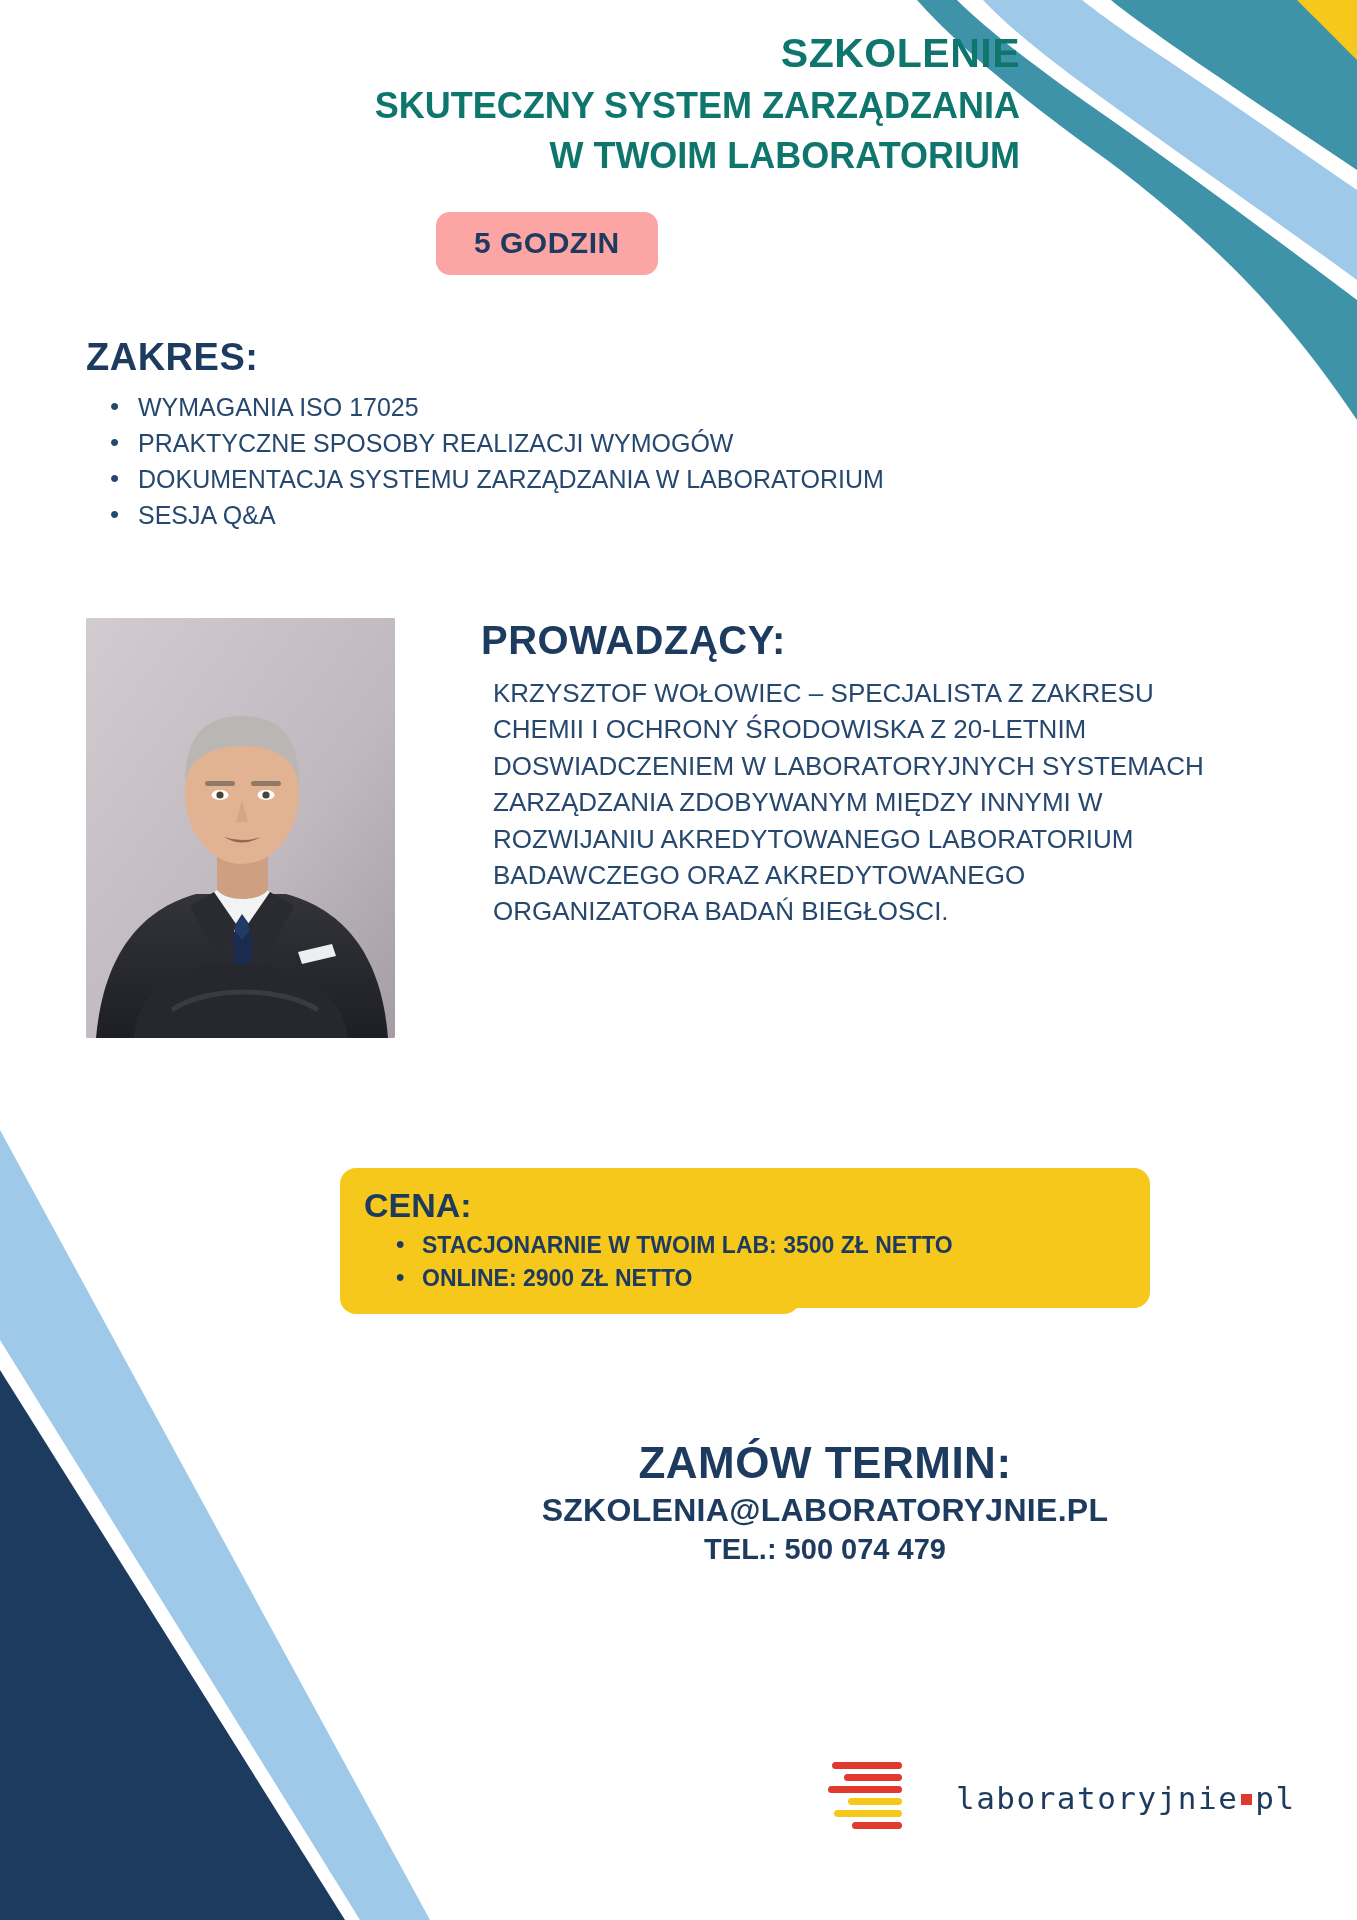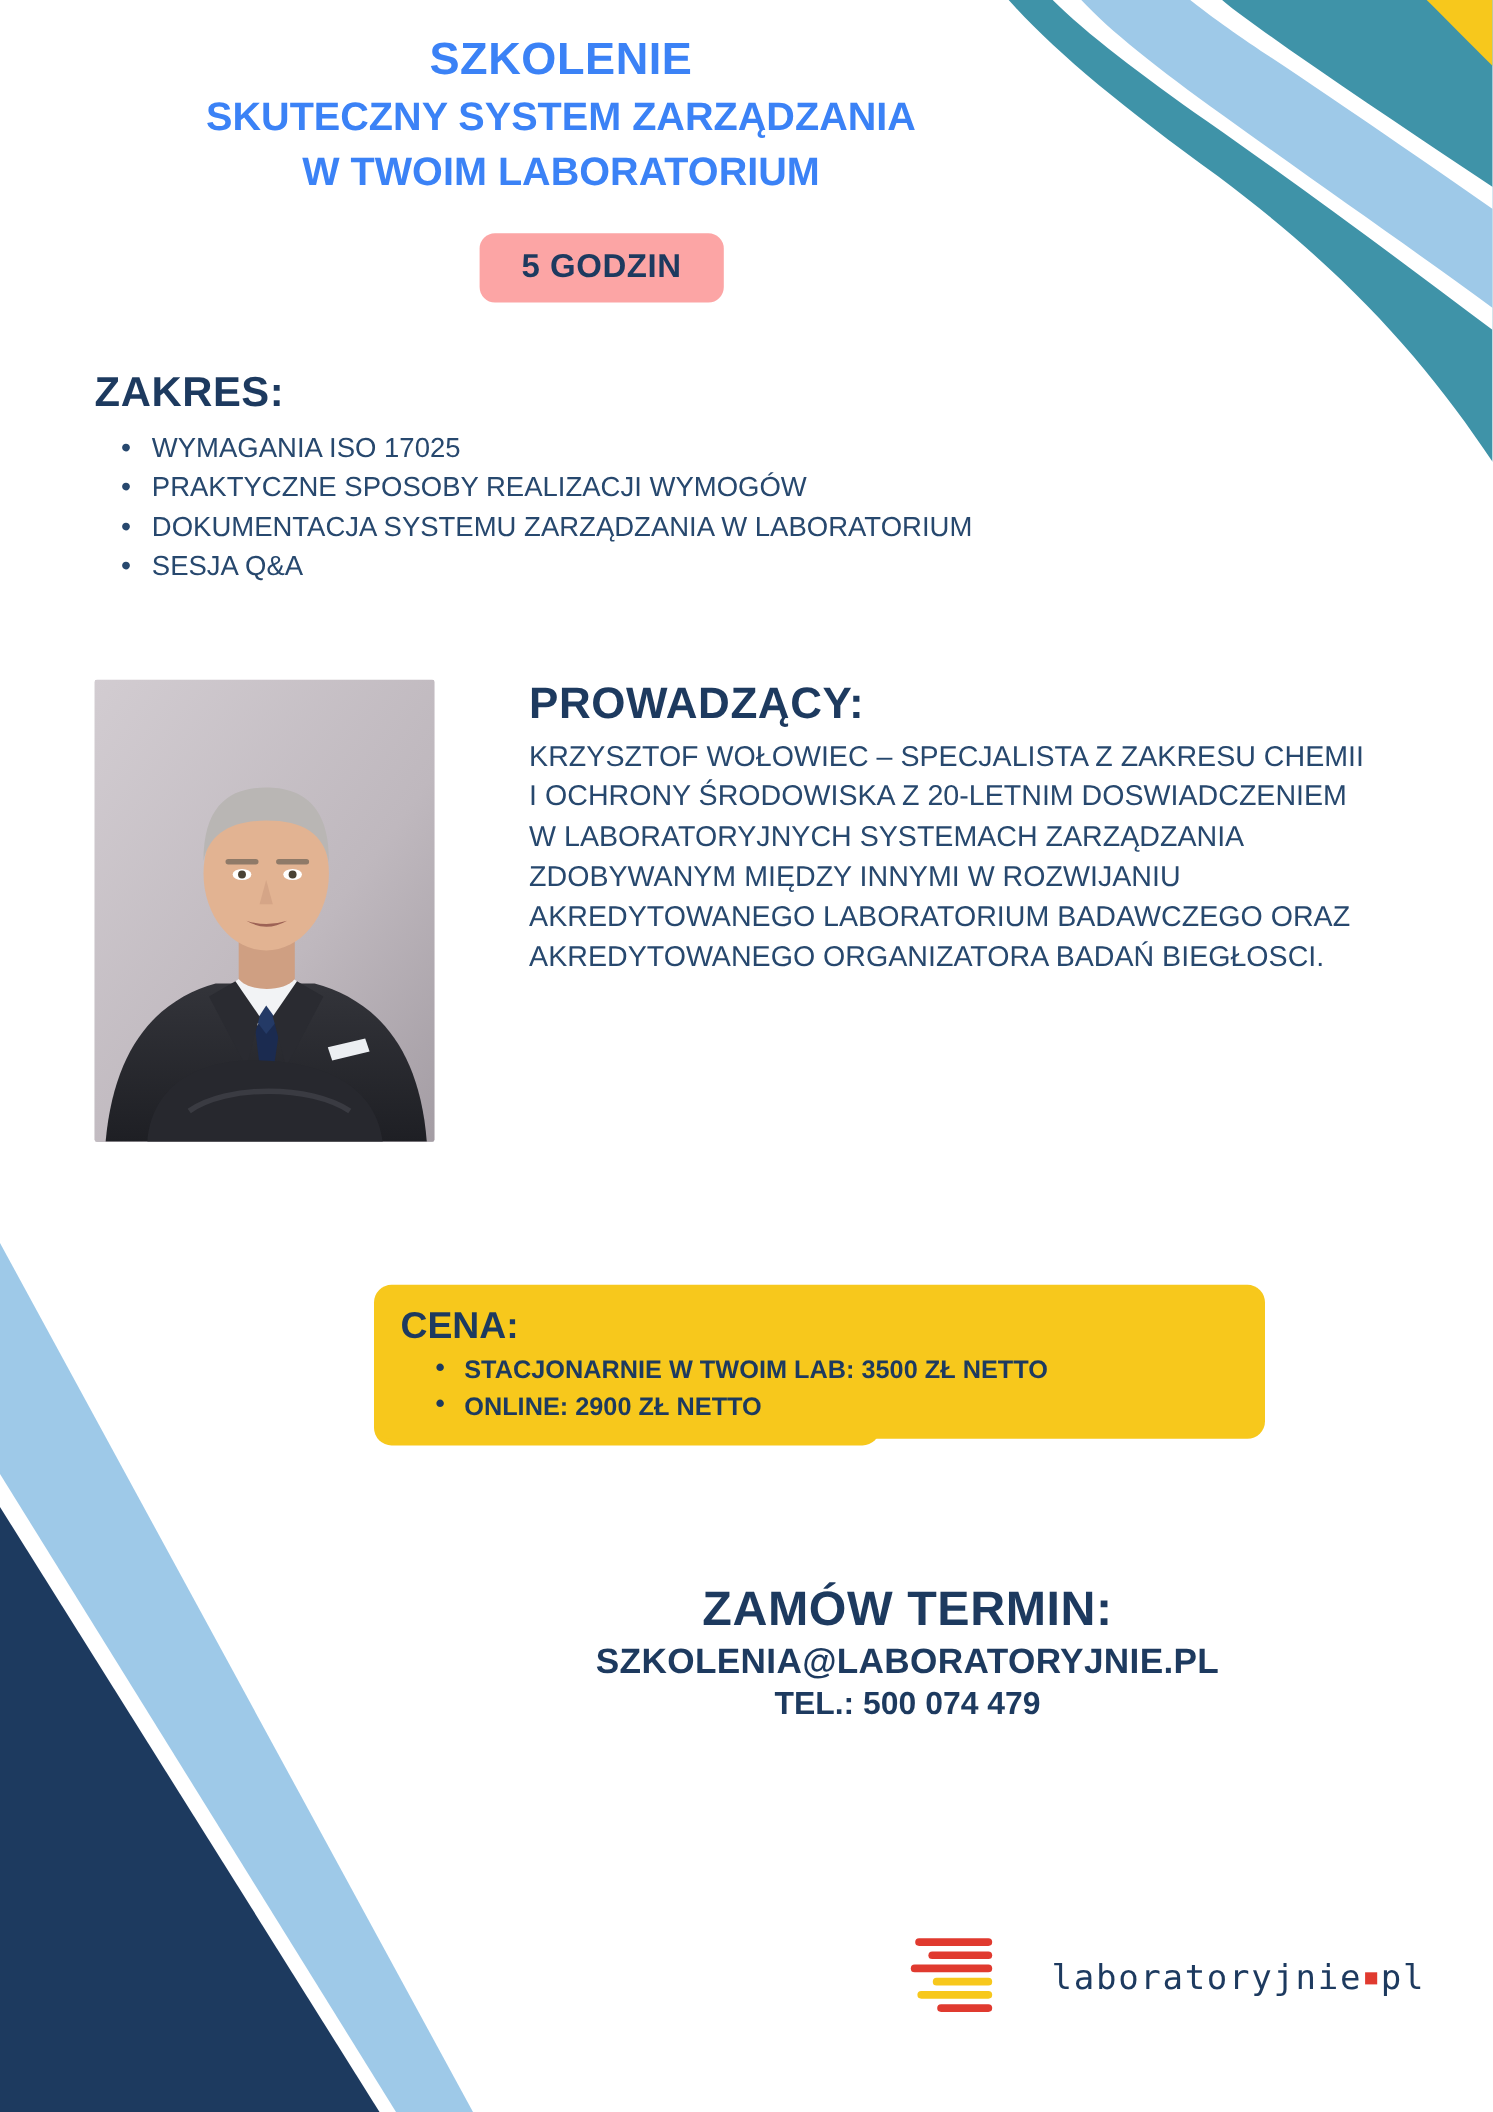--- a/index.html
+++ b/index.html
@@ -28,22 +28,22 @@
     width: 430px; height: 1050px;
     pointer-events: none;
   }
 
   
   .header {
     position: absolute;
     top: 28px;
     left: 0;
     width: 1020px;
-    text-align: center;
-    color: #3b82f6;
+    text-align: right;
+    color: #0f766e;
   }
   .title-main {
     font-size: 41px;
     font-weight: bold;
     letter-spacing: 0.5px;
     line-height: 1.24;
     margin: 0;
   }
   .title-sub {
     font-size: 36px;
@@ -119,21 +119,21 @@
     width: 762px;
     color: #1d3a5f;
   }
   .prowadzacy h2 {
     margin: 0 0 6px 0;
     font-size: 40px;
     font-weight: bold;
     letter-spacing: 0.5px;
   }
   .prowadzacy p {
-    margin: 0;
+    margin: 12px;
     font-size: 26px;
     line-height: 1.40;
     color: #27486e;
   }
 
   
   .cena-block {
     position: absolute;
     top: 1168px;
     left: 340px;

